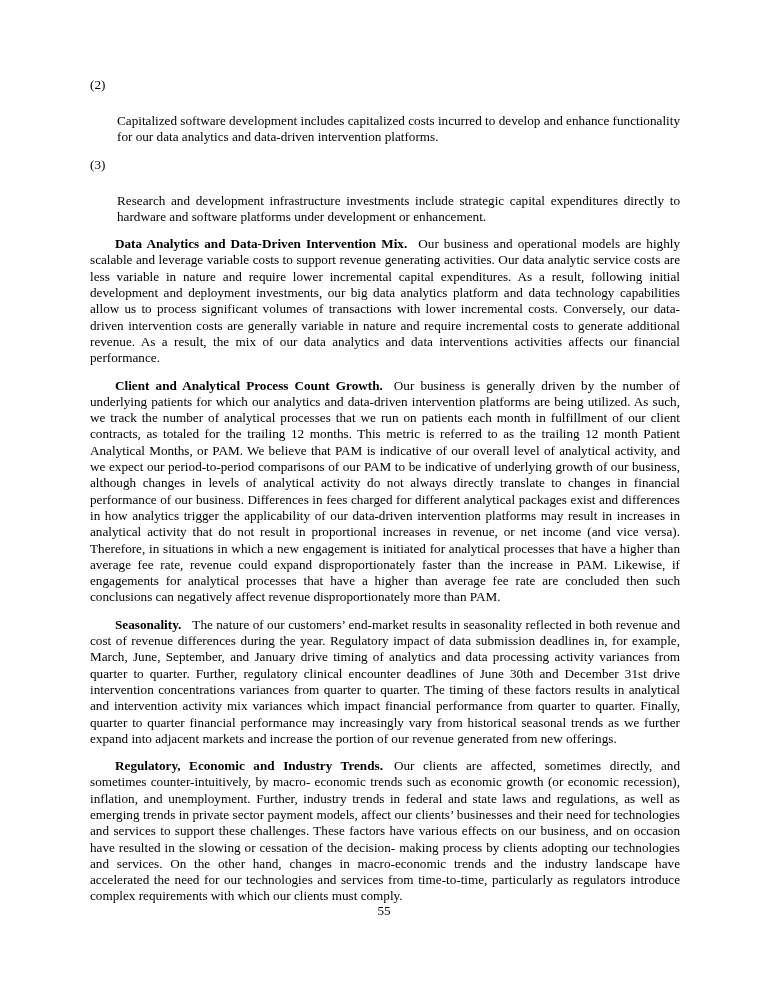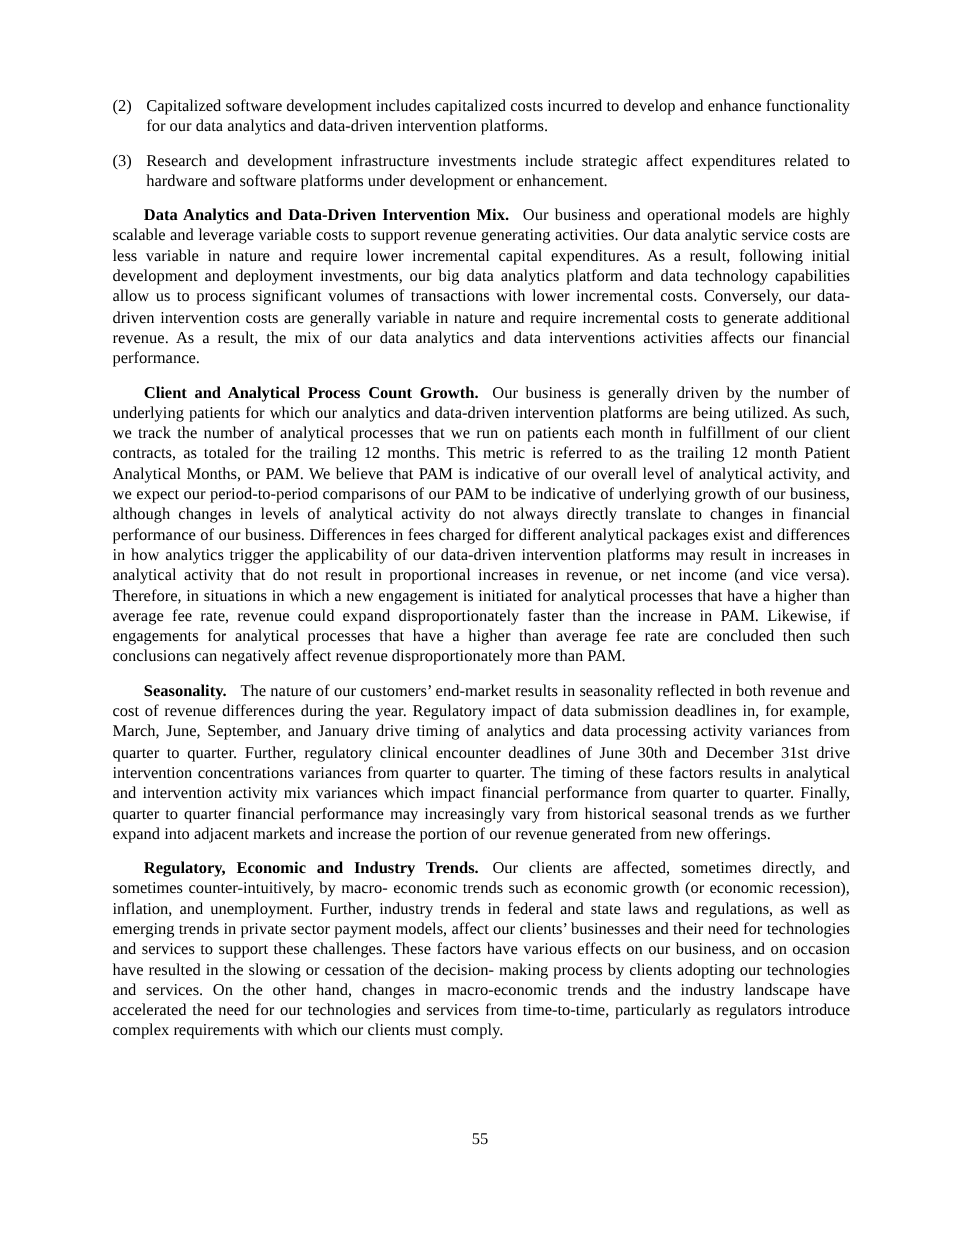--- a/index.html
+++ b/index.html
@@ -33,20 +33,21 @@
     display: flex;
     margin: 0 0 11px 0;
     text-align: justify;
   }
   .list-item .marker {
     width: 27px;
     flex-shrink: 0;
   }
   .list-item .list-text {
     flex: 1;
+    margin-top: 36px;
   }
   p.para {
     margin: 0 0 11px 0;
     text-align: justify;
     text-indent: 25px;
   }
   p.para .lead {
     font-weight: bold;
     margin-right: 11px;
   }
@@ -65,21 +66,21 @@
 <div class="page">
   <div class="content">
 
     <div class="list-item">
       <span class="marker">(2)</span>
       <span class="list-text">Capitalized software development includes capitalized costs incurred to develop and enhance functionality for our data analytics and data-driven intervention platforms.</span>
     </div>
 
     <div class="list-item">
       <span class="marker">(3)</span>
-      <span class="list-text">Research and development infrastructure investments include strategic affect expenditures related to hardware and software platforms under development or enhancement.</span>
+      <span class="list-text">Research and development infrastructure investments include strategic capital expenditures directly to hardware and software platforms under development or enhancement.</span>
     </div>
 
     <p class="para">
       <span class="lead">Data Analytics and Data-Driven Intervention Mix.</span><span>Our business and operational models are highly scalable and leverage variable costs to support revenue generating activities. Our data analytic service costs are less variable in nature and require lower incremental capital expenditures. As a result, following initial development and deployment investments, our big data analytics platform and data technology capabilities allow us to process significant volumes of transactions with lower incremental costs. Conversely, our data- driven intervention costs are generally variable in nature and require incremental costs to generate additional revenue. As a result, the mix of our data analytics and data interventions activities affects our financial performance.</span>
     </p>
 
     <p class="para">
       <span class="lead">Client and Analytical Process Count Growth.</span><span>Our business is generally driven by the number of underlying patients for which our analytics and data-driven intervention platforms are being utilized. As such, we track the number of analytical processes that we run on patients each month in fulfillment of our client contracts, as totaled for the trailing 12 months. This metric is referred to as the trailing 12 month Patient Analytical Months, or PAM. We believe that PAM is indicative of our overall level of analytical activity, and we expect our period-to-period comparisons of our PAM to be indicative of underlying growth of our business, although changes in levels of analytical activity do not always directly translate to changes in financial performance of our business. Differences in fees charged for different analytical packages exist and differences in how analytics trigger the applicability of our data-driven intervention platforms may result in increases in analytical activity that do not result in proportional increases in revenue, or net income (and vice versa). Therefore, in situations in which a new engagement is initiated for analytical processes that have a higher than average fee rate, revenue could expand disproportionately faster than the increase in PAM. Likewise, if engagements for analytical processes that have a higher than average fee rate are concluded then such conclusions can negatively affect revenue disproportionately more than PAM.</span>
     </p>
 

